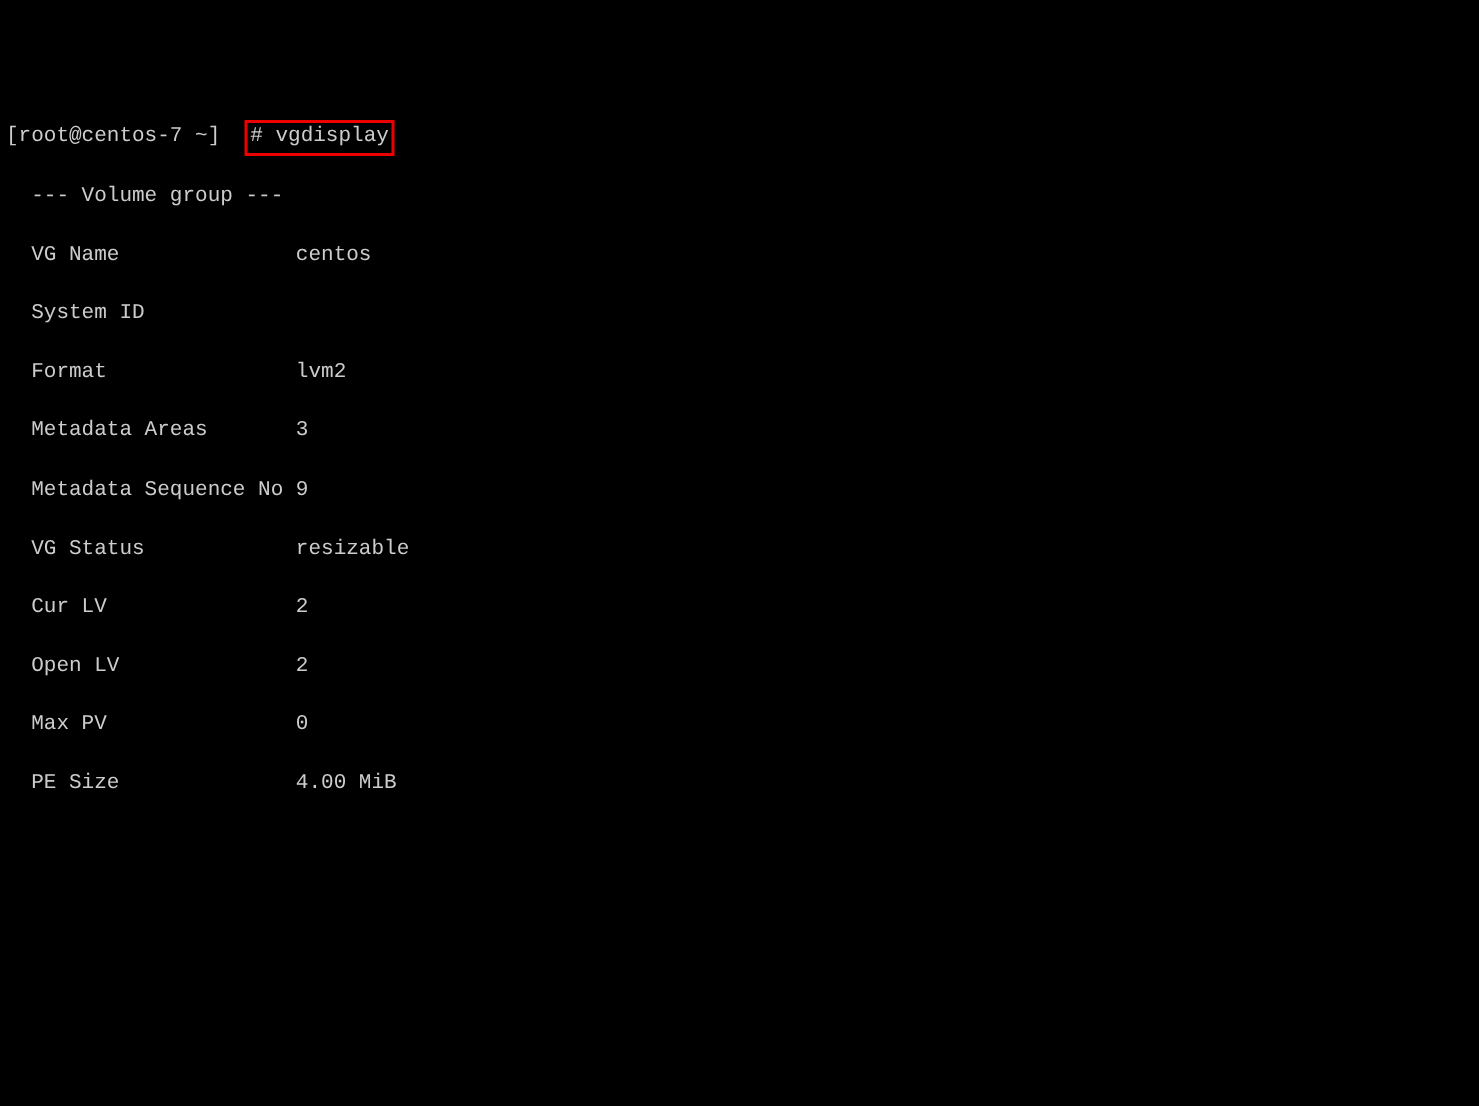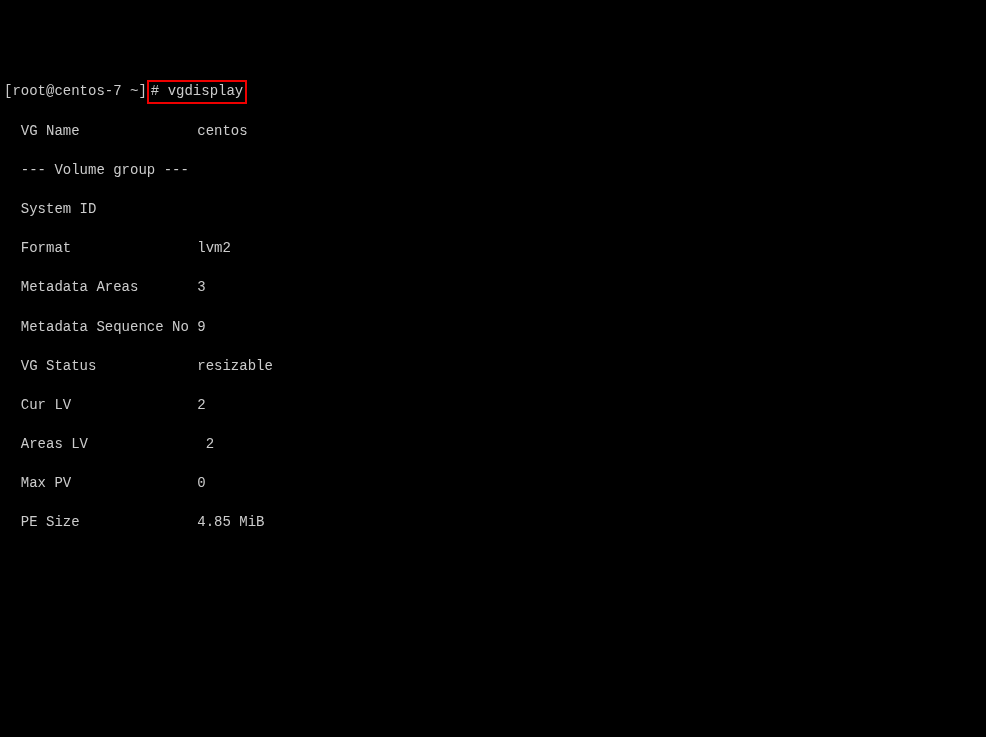--- a/index.html
+++ b/index.html
@@ -17,40 +17,40 @@
       white-space: pre;
       width: 986px;
     }
     .line {
       display: block;
     }
     .highlight-box {
       border: 2px solid #e00;
       display: inline-block;
       padding: 0 2px;
-      margin: -2px 0;
+      margin: -2px 16px;
     }
   </style>
 </head>
 <body>
 
 
 
 <div><span class="line"><span>[root@centos-7 ~]</span><span class="highlight-box"><span>#</span><span> vgdisplay</span></span></span>
+<span class="line">  --- Volume group ---</span>
 <span class="line"><span>  VG Name              </span><span>centos</span></span>
-<span class="line">  --- Volume group ---</span>
 <span class="line"><span>  System ID            </span><span></span></span>
 <span class="line"><span>  Format               </span><span>lvm2</span></span>
 <span class="line"><span>  Metadata Areas       </span><span>3</span></span>
 <span class="line"><span>  Metadata Sequence No </span><span>9</span></span>
 <span class="line"><span>  VG Status            </span><span>resizable</span></span>
 <span class="line"><span>  Cur LV               </span><span>2</span></span>
-<span class="line"><span>  Areas LV              </span><span>2</span></span>
+<span class="line"><span>  Open LV              </span><span>2</span></span>
 <span class="line"><span>  Max PV               </span><span>0</span></span>
-<span class="line"><span>  PE Size              </span><span>4.85 MiB</span></span>
+<span class="line"><span>  PE Size              </span><span>4.00 MiB</span></span>
 
 
 
 
 
 
 
 
 
 

